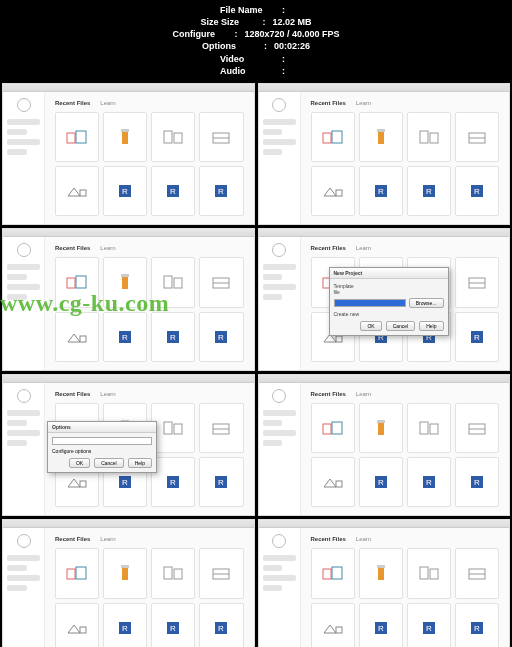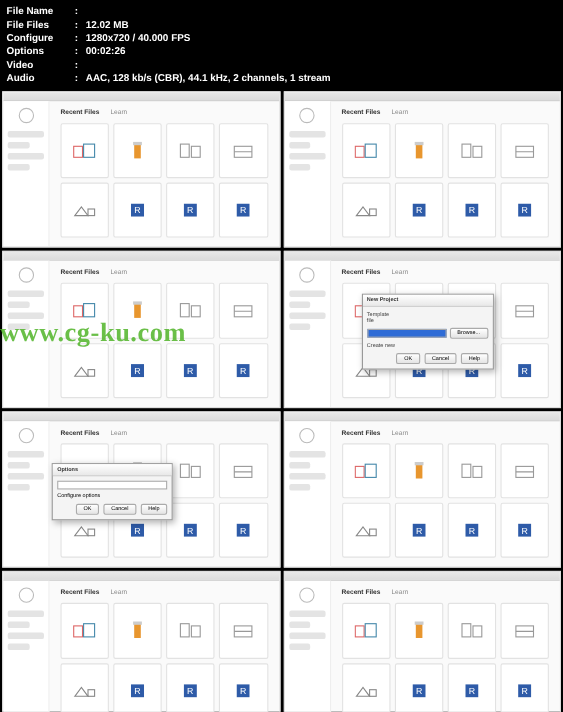--- a/index.html
+++ b/index.html
@@ -10,21 +10,21 @@
   font-family: Arial, sans-serif;
   overflow: hidden;
 }
 .meta {
   padding: 4px 6px;
   color: #fff;
   font-size: 9px;
   font-weight: bold;
   line-height: 1.35;
 }
-.meta-row { display: flex; }
+.meta-row { display: flex; justify-content: center; }
 .meta-label { width: 62px; }
 .meta-sep { width: 10px; }
 .grid {
   display: grid;
   grid-template-columns: 1fr 1fr;
   grid-template-rows: repeat(4, 1fr);
   gap: 3px;
   padding: 2px;
   height: 583px;
 }
@@ -145,42 +145,41 @@
 </style>
 </head>
 <body>
 
 <div class="meta">
   <div class="meta-row">
       <span class="meta-label">File Name</span>
       <span class="meta-sep">:</span>
     </div>
   <div class="meta-row">
-      <span class="meta-label">File Files</span>
+      <span class="meta-label">Size Size</span>
       <span class="meta-sep">:</span>
       <span>12.02 MB</span>
     </div>
   <div class="meta-row">
       <span class="meta-label">Configure</span>
       <span class="meta-sep">:</span>
       <span>1280x720 / 40.000 FPS</span>
     </div>
   <div class="meta-row">
       <span class="meta-label">Options</span>
       <span class="meta-sep">:</span>
       <span>00:02:26</span>
     </div>
   <div class="meta-row">
       <span class="meta-label">Video</span>
       <span class="meta-sep">:</span>
     </div>
   <div class="meta-row">
       <span class="meta-label">Audio</span>
       <span class="meta-sep">:</span>
-      <span>AAC, 128 kb/s (CBR), 44.1 kHz, 2 channels, 1 stream</span>
     </div>
 </div>
 
 <div class="grid">
 
   <div class="panel">
     <div class="panel-top"></div>
     <div class="panel-body">
       <div class="sidebar">
         <div class="side-circle"></div>

